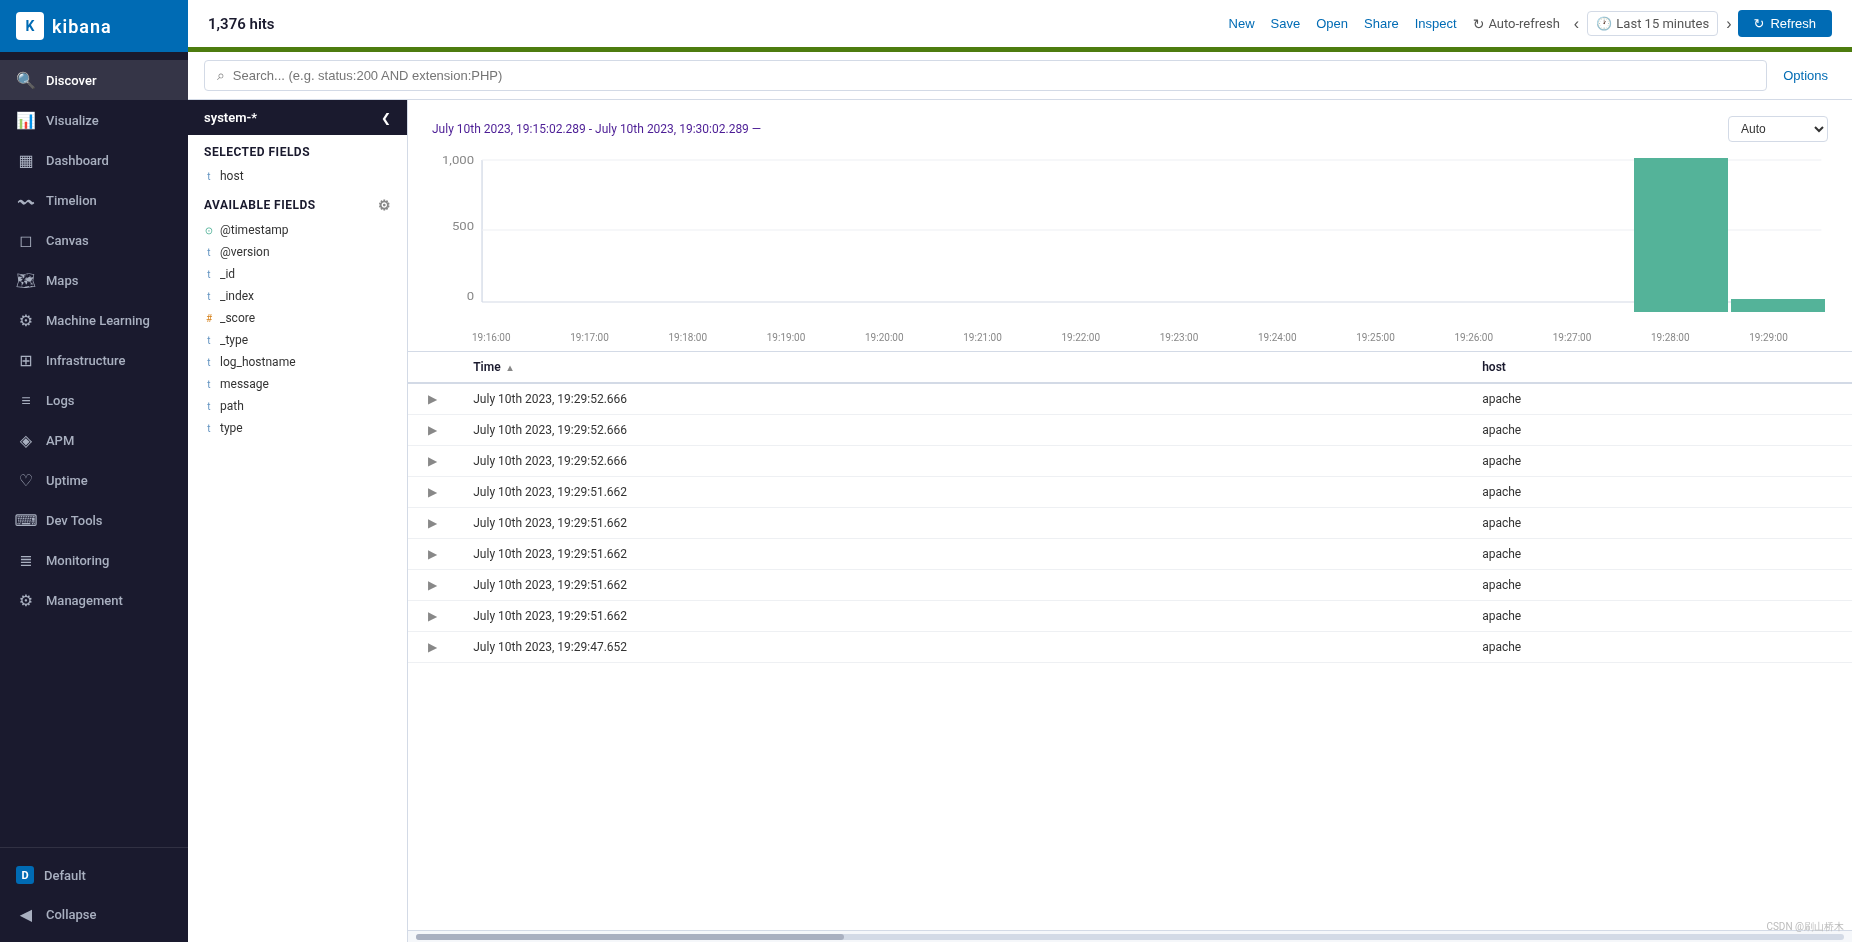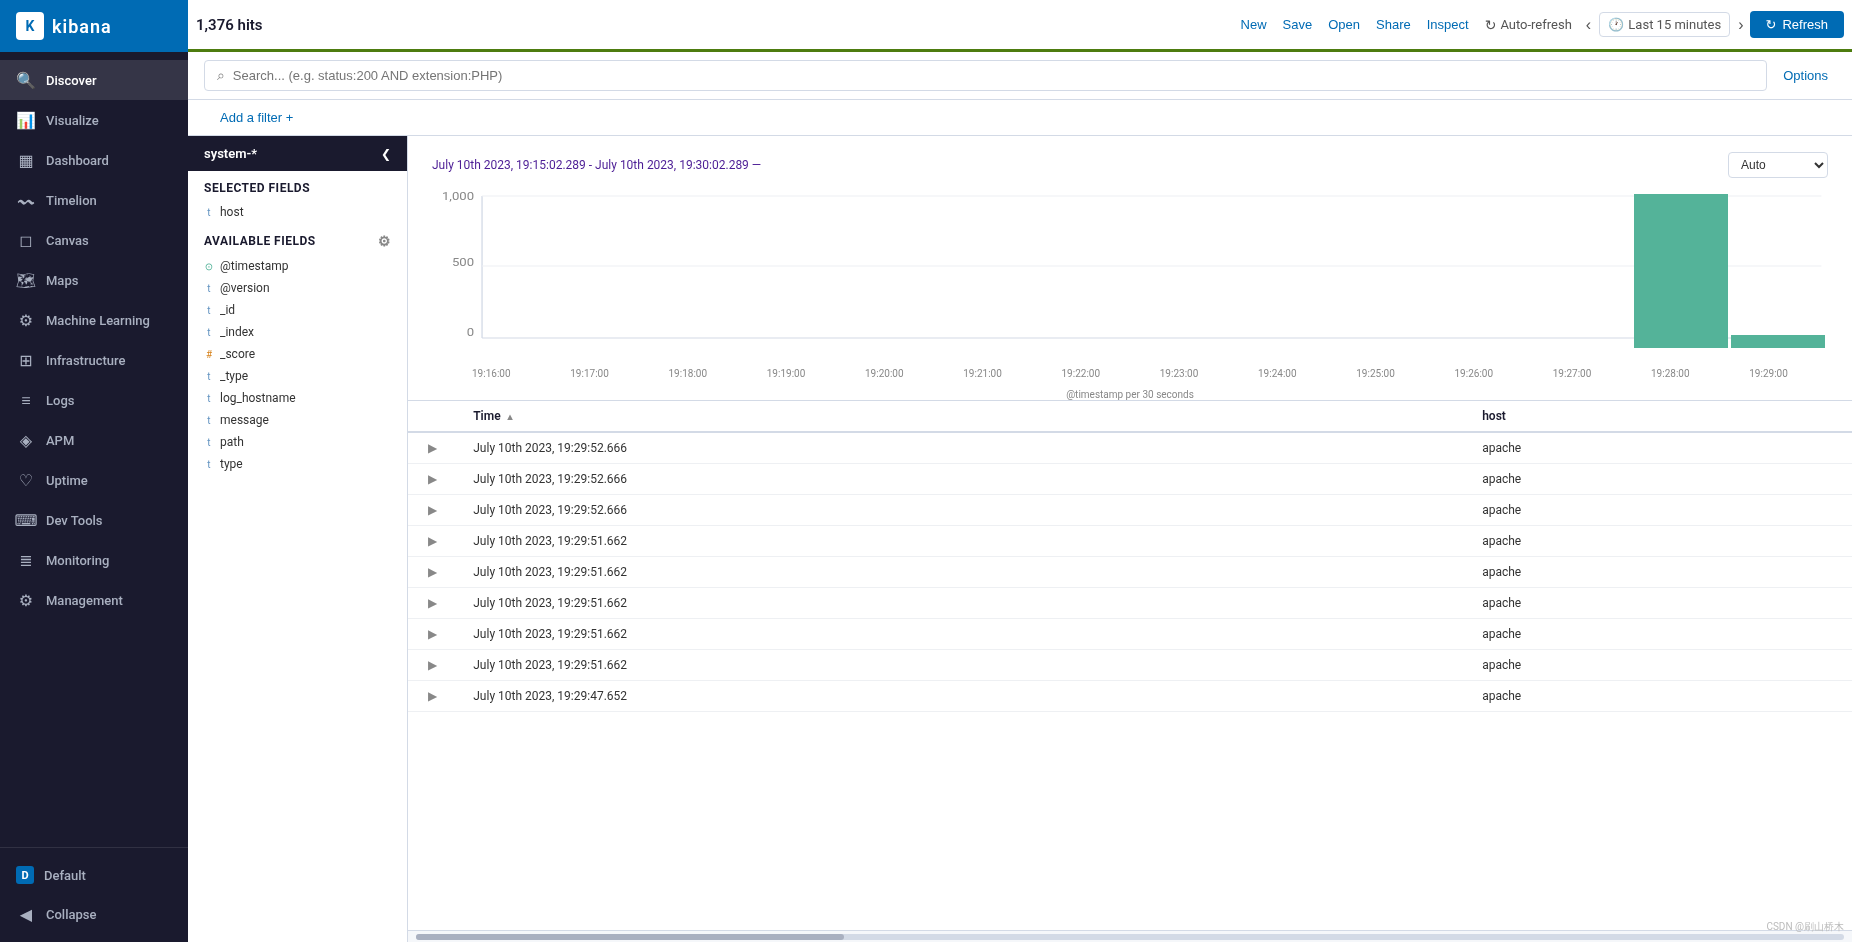--- a/index.html
+++ b/index.html
@@ -14,21 +14,21 @@
     .sidebar-item { display: flex; align-items: center; padding: 10px 16px; color: #a9b0c0; cursor: pointer; transition: background 0.15s; }
     .sidebar-item.active { color: #fff; background: rgba(255,255,255,0.12); }
     .sidebar-item .nav-icon { width: 20px; height: 20px; margin-right: 10px; display: flex; align-items: center; justify-content: center; font-size: 16px; flex-shrink: 0; }
     .sidebar-item .nav-label { font-size: 13px; font-weight: 500; }
     .sidebar-bottom { padding: 8px 0; border-top: 1px solid rgba(255,255,255,0.1); }
 
     
     .main { flex: 1; display: flex; flex-direction: column; overflow: hidden; }
 
     
-    .topbar { background: #fff; border-bottom: 3px solid #4d7c0f; padding: 0 8px; height: 52px; display: flex; align-items: center; justify-content: space-between; flex-shrink: 0; }
+    .topbar { background: #fff; border-bottom: 5px solid #4d7c0f; padding: 0 20px; height: 52px; display: flex; align-items: center; justify-content: space-between; flex-shrink: 0; }
     .topbar-left { display: flex; align-items: center; gap: 4px; }
     .hits-count { font-size: 15px; font-weight: 600; color: #1a1a2e; }
     .topbar-actions { display: flex; align-items: center; gap: 0; }
     .topbar-btn { background: none; border: none; color: #006bb4; cursor: pointer; font-size: 13px; padding: 4px 8px; }
     .auto-refresh-btn { display: flex; align-items: center; gap: 4px; color: #555; font-size: 13px; cursor: pointer; padding: 4px 8px; }
     .time-range { display: flex; align-items: center; gap: 4px; color: #555; font-size: 13px; cursor: pointer; padding: 4px 8px; border: 1px solid #d3dae6; border-radius: 4px; }
     .refresh-btn { background: #006bb4; color: #fff; border: none; border-radius: 4px; padding: 6px 16px; cursor: pointer; font-size: 13px; display: flex; align-items: center; gap: 6px; }
     .nav-arrows { display: flex; gap: 2px; }
     .nav-arrow { background: none; border: none; cursor: pointer; color: #555; font-size: 16px; padding: 2px 6px; }
 
@@ -194,23 +194,20 @@
   </div>
 
   <div class="searchbar">
     <div class="search-input-wrap">
       <span class="search-icon">⌕</span>
       <input class="search-input" type="text" placeholder="Search... (e.g. status:200 AND extension:PHP)" style="">
     </div>
     <button class="options-btn">Options</button>
   </div>
 
-  <div style="background:#fff; border-bottom: 1px solid #d3dae6; padding: 4px 16px;">
-    <button class="add-filter">Add a filter +</button>
-  </div>
 
   <div class="content">
 
     <div class="left-panel">
       <div class="index-pattern">
         <span>system-*</span>
         <button class="collapse-btn">❮</button>
       </div>
 
       <div class="section-title">
@@ -309,21 +306,20 @@
             <span>19:21:00</span>
             <span>19:22:00</span>
             <span>19:23:00</span>
             <span>19:24:00</span>
             <span>19:25:00</span>
             <span>19:26:00</span>
             <span>19:27:00</span>
             <span>19:28:00</span>
             <span>19:29:00</span>
           </div>
-        <div class="chart-x-label">@timestamp per 30 seconds</div>
       </div>
 
       <div class="table-wrap">
         <table>
           <thead>
             <tr>
               <th style="width:40px;"></th>
               <th>
                 <span>Time</span>
                 <span class="sort-icon">▴</span>

